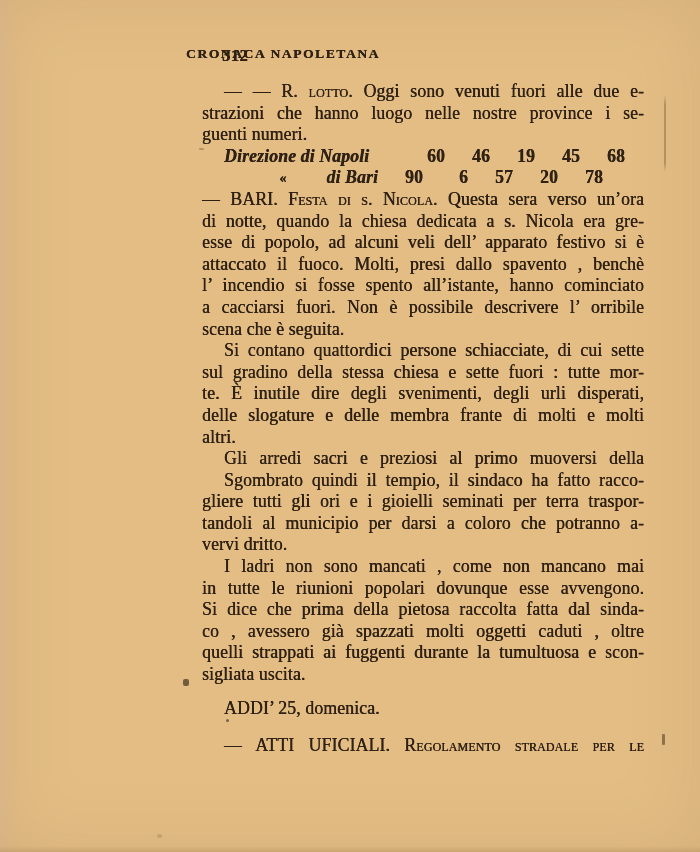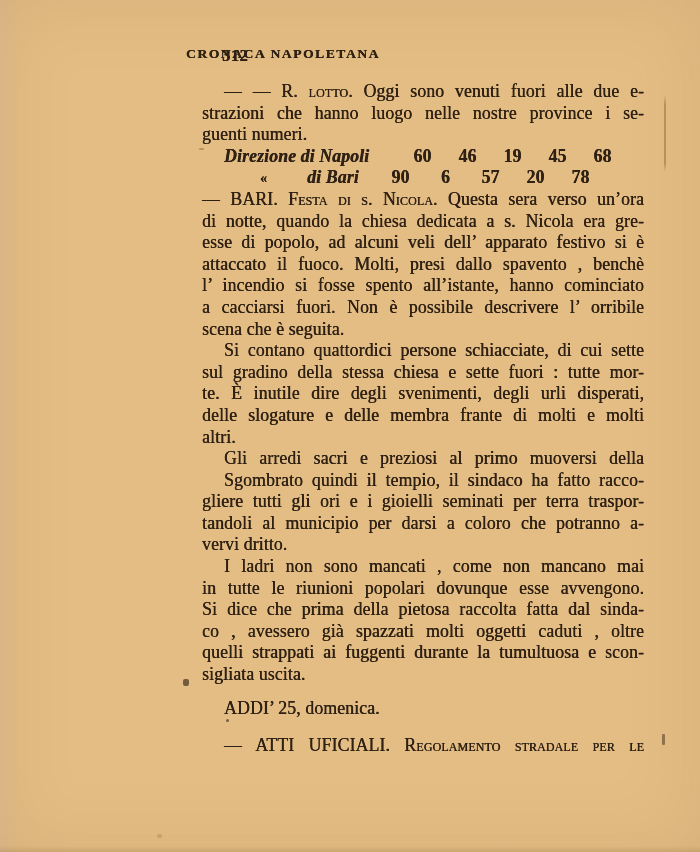--- a/index.html
+++ b/index.html
@@ -30,24 +30,24 @@
     letter-spacing:.1px;text-shadow:.35px 0 0 currentColor;
     overflow:visible;
   }
   .line.j{text-align:justify;text-align-last:justify;}
   .line.ind{padding-left:22px;}
   .s-sc{font-variant:small-caps;}
   .s-n{font-variant:normal;}
 
   .lotto{display:flex;font-weight:bold;}
   .lotto-label{flex:0 0 176px;font-style:italic;white-space:nowrap;padding-left:22px;}
-  .lotto-label.row2{padding-left:0;font-style:normal;}
+  .lotto-label.row2{padding-left:0;font-style:normal;text-align:right;}
   .lotto-label.row2 .guillemet{margin-left:58px;font-style:normal;font-size:14px;}
   .lotto-label.row2 .lotto-name{margin-left:40px;font-style:italic;}
-  .num{flex:0 0 45px;text-align:center;}
+  .num{flex:0 0 45px;text-align:right;}
 
   
   .art{position:absolute;pointer-events:none;}
   .art-vline{left:664px;top:95px;width:2px;height:77px;border-radius:1px;
     background:linear-gradient(to bottom, rgba(146,112,62,0), rgba(146,112,62,.55) 12%, rgba(146,112,62,.55) 88%, rgba(146,112,62,0));}
   .art-tick{left:662px;top:734px;width:3px;height:11px;background:#6b5433;opacity:.7;border-radius:1px;}
   .art-speck1{left:183px;top:679px;width:6px;height:7px;background:#4d3b26;opacity:.75;border-radius:2px;}
   .art-dot-addi{left:226px;top:719px;width:3px;height:3px;background:#5d4830;border-radius:50%;opacity:.8;}
   .art-dash1{left:199px;top:148px;width:5px;height:2px;background:#7a5f3c;opacity:.45;border-radius:1px;}
   .art-speck2{left:157px;top:834px;width:5px;height:4px;background:#c6a271;opacity:.9;border-radius:2px;}

